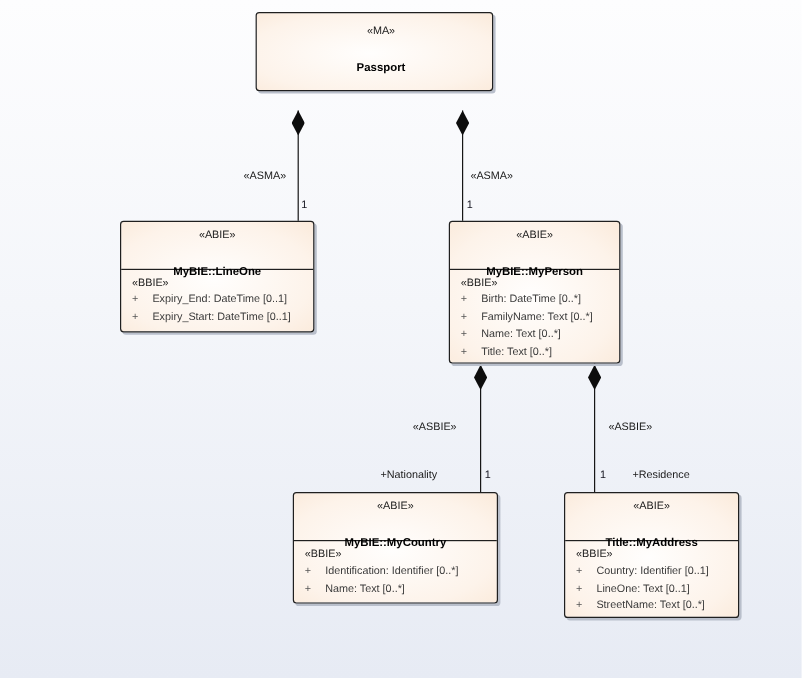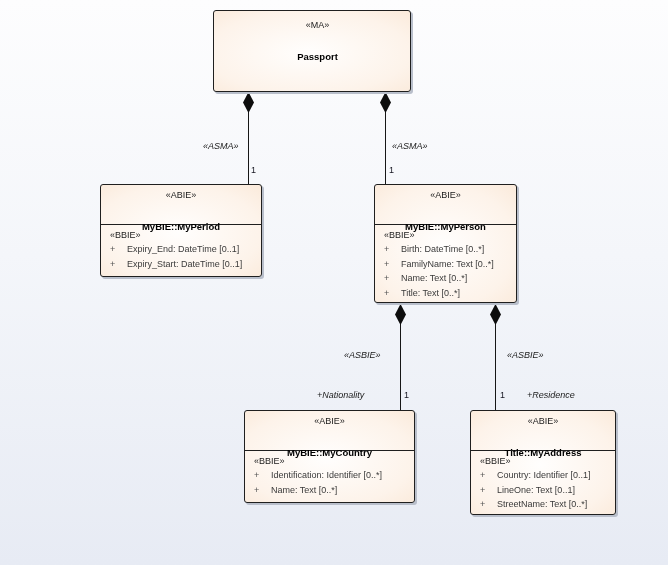--- a/index.html
+++ b/index.html
@@ -23,21 +23,21 @@
   .class-header{text-align:center;padding-top:5px;}
   .stereo{font-size:9px;color:#1a1a1a;line-height:11px;}
   .class-name{font-size:9.5px;font-weight:bold;margin-top:20px;line-height:12px;color:#000;}
   .attrs{border-top:1px solid #1f1f1f;padding:5px 4px 0 9px;}
   .attr-stereo{font-size:9px;color:#1a1a1a;margin-bottom:4px;}
   .attr-row{display:flex;font-size:9px;line-height:11px;margin-bottom:3.5px;color:#3a3a3a;}
   .attr-vis{width:17px;flex:0 0 17px;color:#555;}
   .attr-text{white-space:nowrap;}
 
   
-  #box-passport {left:213px;top:10px;width:198px;height:82px;padding-left:11px;}
+  #box-passport {left:213px;top:10px;width:198px;height:66px;padding-left:11px;}
   #box-myperiod {left:100px;top:184px;width:162px;height:93px;}
   #box-myperson {left:374px;top:184px;width:143px;height:119px;}
   #box-mycountry{left:244px;top:410px;width:171px;height:93px;}
   #box-myaddress{left:470px;top:410px;width:146px;height:105px;}
   #box-passport .class-header{padding-top:9px;}
 
   
   .conn-line{position:absolute;width:1px;background:#161616;}
   #line-a{left:248px;top:92px;height:92px;}
   #line-b{left:385px;top:92px;height:92px;}
@@ -46,21 +46,21 @@
 
   .diamond{
     position:absolute;width:11px;height:21px;background:#0d0d0d;
     clip-path:polygon(50% 0,100% 50%,50% 100%,0 50%);
   }
   #diamond-a{left:243px;top:92px;}
   #diamond-b{left:380px;top:92px;}
   #diamond-c{left:395px;top:304px;}
   #diamond-d{left:490px;top:304px;}
 
-  .conn-label{position:absolute;font-size:9px;color:#1a1a1a;white-space:nowrap;font-style:italic;}
+  .conn-label{position:absolute;font-size:9px;color:#1a1a1a;white-space:nowrap;}
   .mult{position:absolute;font-size:9px;color:#14141f;white-space:nowrap;}
   #lbl-asma-left {left:203px;top:141px;}
   #lbl-asma-right{left:392px;top:141px;}
   #lbl-asbie-left{left:344px;top:350px;}
   #lbl-asbie-right{left:507px;top:350px;}
   #lbl-nationality{left:317px;top:390px;}
   #lbl-residence {left:527px;top:390px;}
   #mult-a{left:251px;top:165px;}
   #mult-b{left:389px;top:165px;}
   #mult-c{left:404px;top:390px;}
@@ -95,21 +95,21 @@
   <div class="class-box" id="box-passport">
     <div class="class-header">
       <div class="stereo">«MA»</div>
       <div class="class-name">Passport</div>
     </div>
   </div>
 
   <div class="class-box" id="box-myperiod">
     <div class="class-header" style="height:34px;">
       <div class="stereo">«ABIE»</div>
-      <div class="class-name">MyBIE::MyPeriod</div>
+      <div class="class-name">MyBIE::LineOne</div>
     </div>
     <div class="attrs">
       <div class="attr-stereo">«BBIE»</div>
       <div class="attr-row">
         <span class="attr-vis">+</span>
         <span class="attr-text">Expiry_End: DateTime [0..1]</span>
       </div>
       <div class="attr-row">
         <span class="attr-vis">+</span>
         <span class="attr-text">Expiry_Start: DateTime [0..1]</span>

